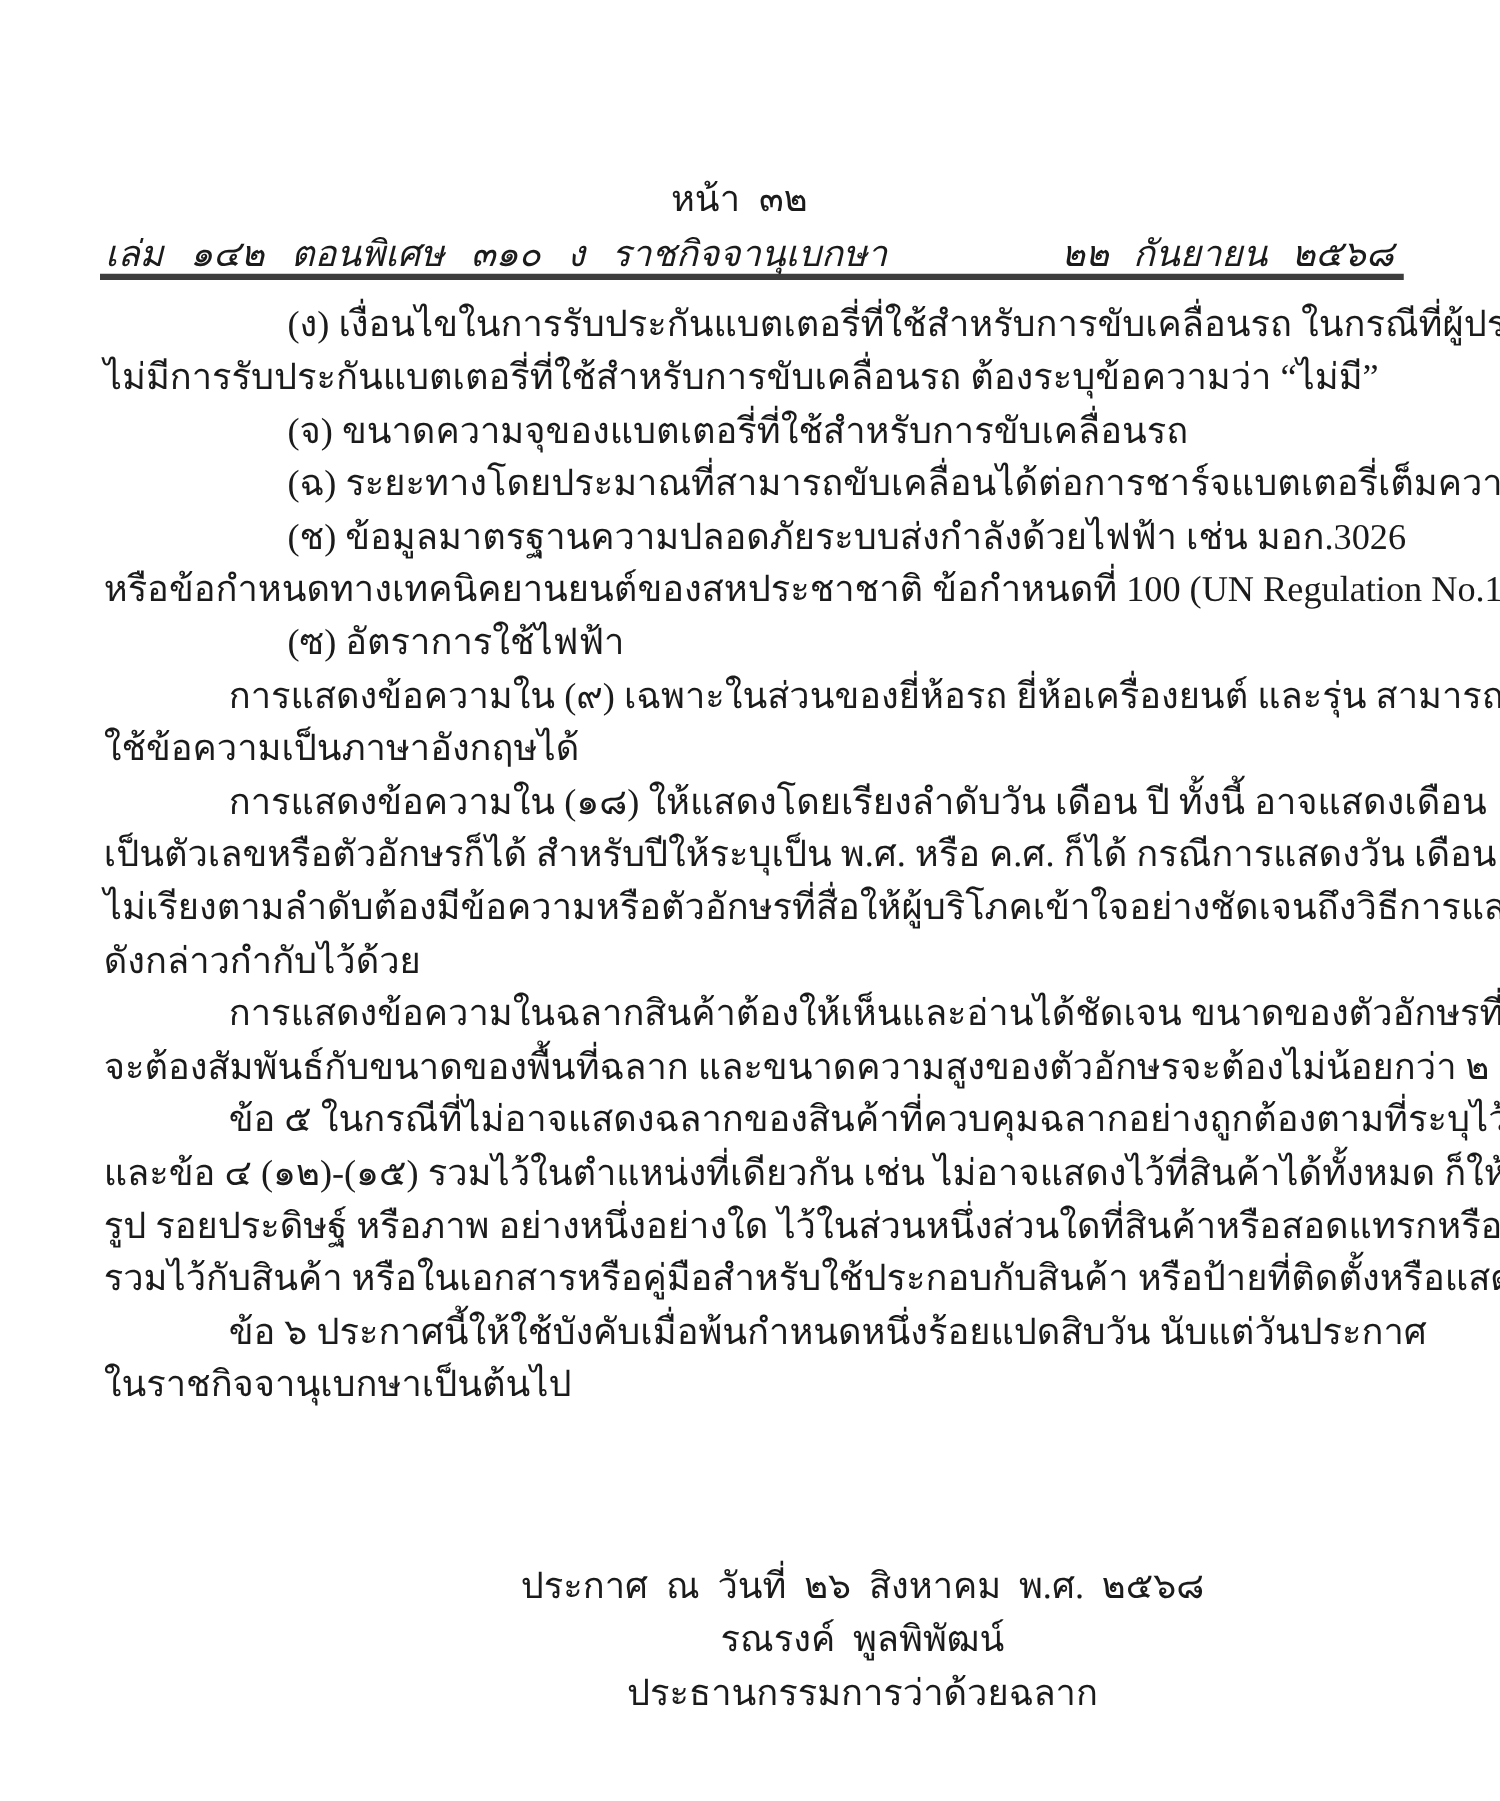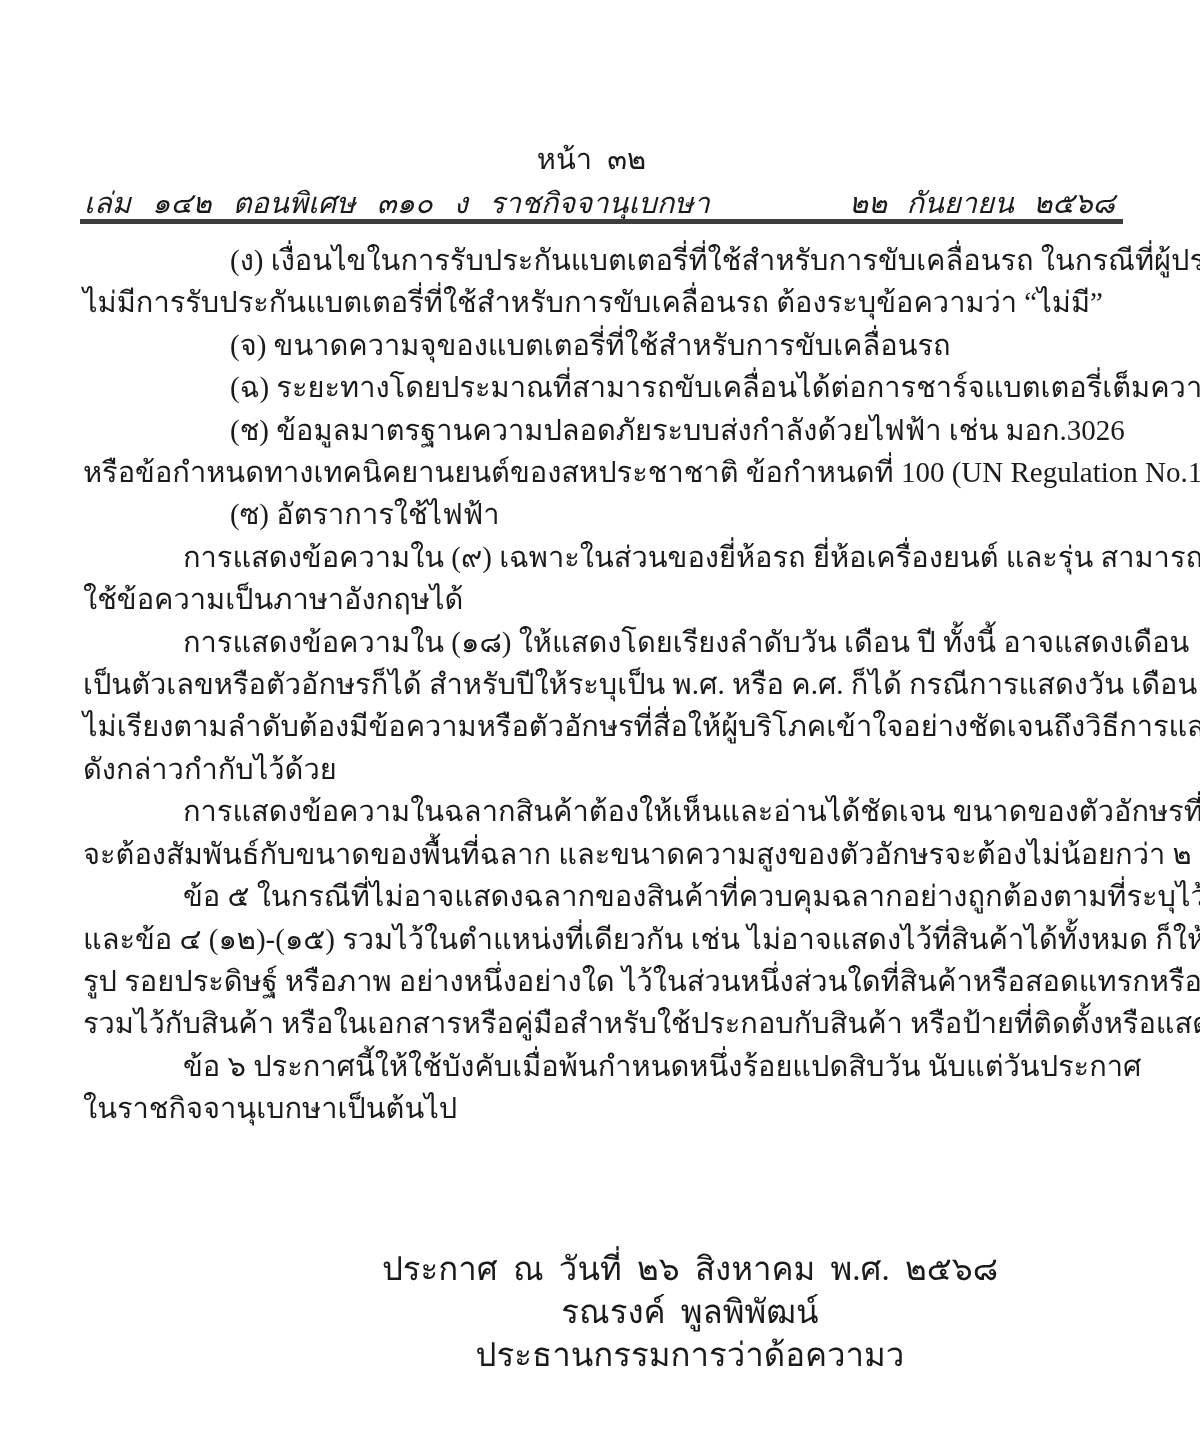--- a/index.html
+++ b/index.html
@@ -52,21 +52,21 @@
   .line  { white-space: nowrap; }
   .ind0  { padding-left: 0; }
   .ind1  { padding-left: 100px; }
   .ind2  { padding-left: 147px; }
   .just  { text-align: justify; text-align-last: justify; }
   
   .signature {
     position: absolute;
     top: 1206px; left: 210px; width: 960px;
     text-align: center;
-    font-size: 33px;
+    font-size: 29px;
     line-height: 43px;
     word-spacing: 7px;
     white-space: nowrap;
   }
 </style>
 </head>
 <body style="color: rgb(27, 27, 27);">
 
 <div class="page" style="background: rgb(255, 255, 255);">
 
@@ -100,16 +100,16 @@
       <div class="line ind0 just">และข้อ ๔ (๑๒)-(๑๕) รวมไว้ในตำแหน่งที่เดียวกัน เช่น ไม่อาจแสดงไว้ที่สินค้าได้ทั้งหมด ก็ให้แสดงข้อความ</div>
       <div class="line ind0 just">รูป รอยประดิษฐ์ หรือภาพ อย่างหนึ่งอย่างใด ไว้ในส่วนหนึ่งส่วนใดที่สินค้าหรือสอดแทรกหรือ</div>
       <div class="line ind0 just">รวมไว้กับสินค้า หรือในเอกสารหรือคู่มือสำหรับใช้ประกอบกับสินค้า หรือป้ายที่ติดตั้งหรือแสดงไว้</div>
       <div class="line ind1 just">ข้อ ๖ ประกาศนี้ให้ใช้บังคับเมื่อพ้นกำหนดหนึ่งร้อยแปดสิบวัน นับแต่วันประกาศ</div>
       <div class="line ind0">ในราชกิจจานุเบกษาเป็นต้นไป</div>
     </div>
 
   <div class="signature">
     <div>ประกาศ ณ วันที่ ๒๖ สิงหาคม พ.ศ. ๒๕๖๘</div>
     <div>รณรงค์ พูลพิพัฒน์</div>
-    <div>ประธานกรรมการว่าด้อความว</div>
+    <div>ประธานกรรมการว่าด้วยฉลาก</div>
   </div>
 
 </div>
 
 </body></html>

